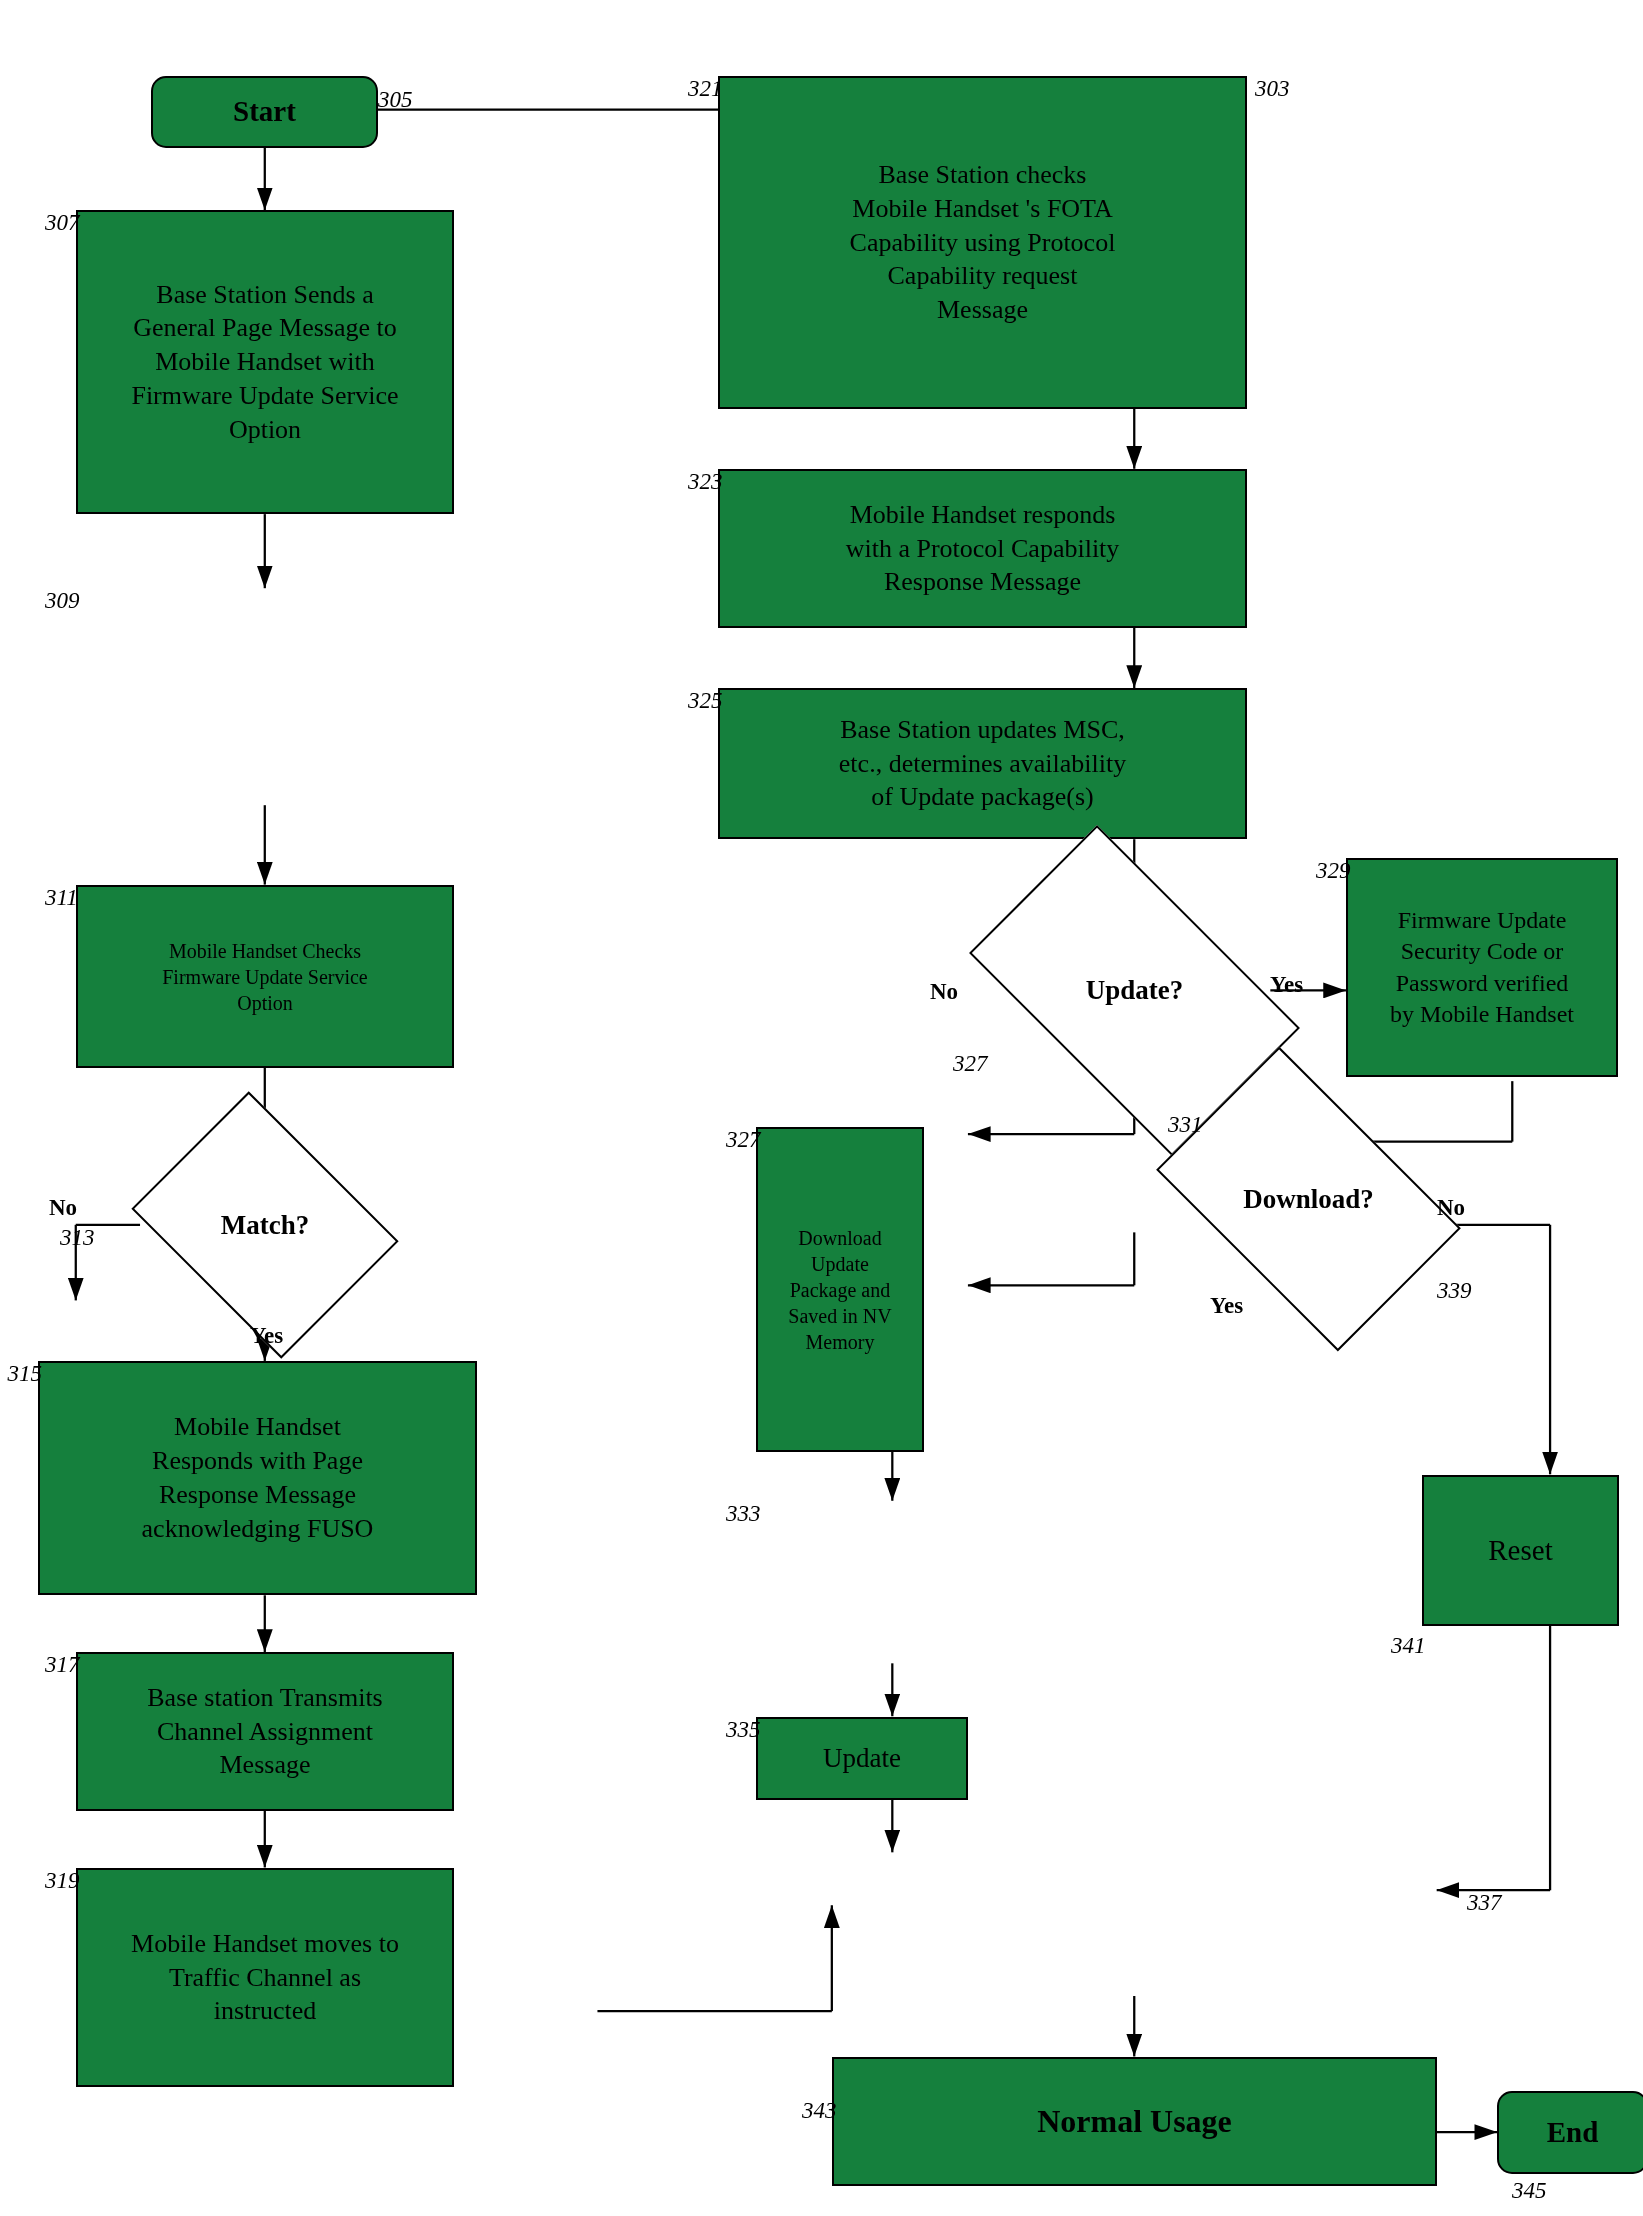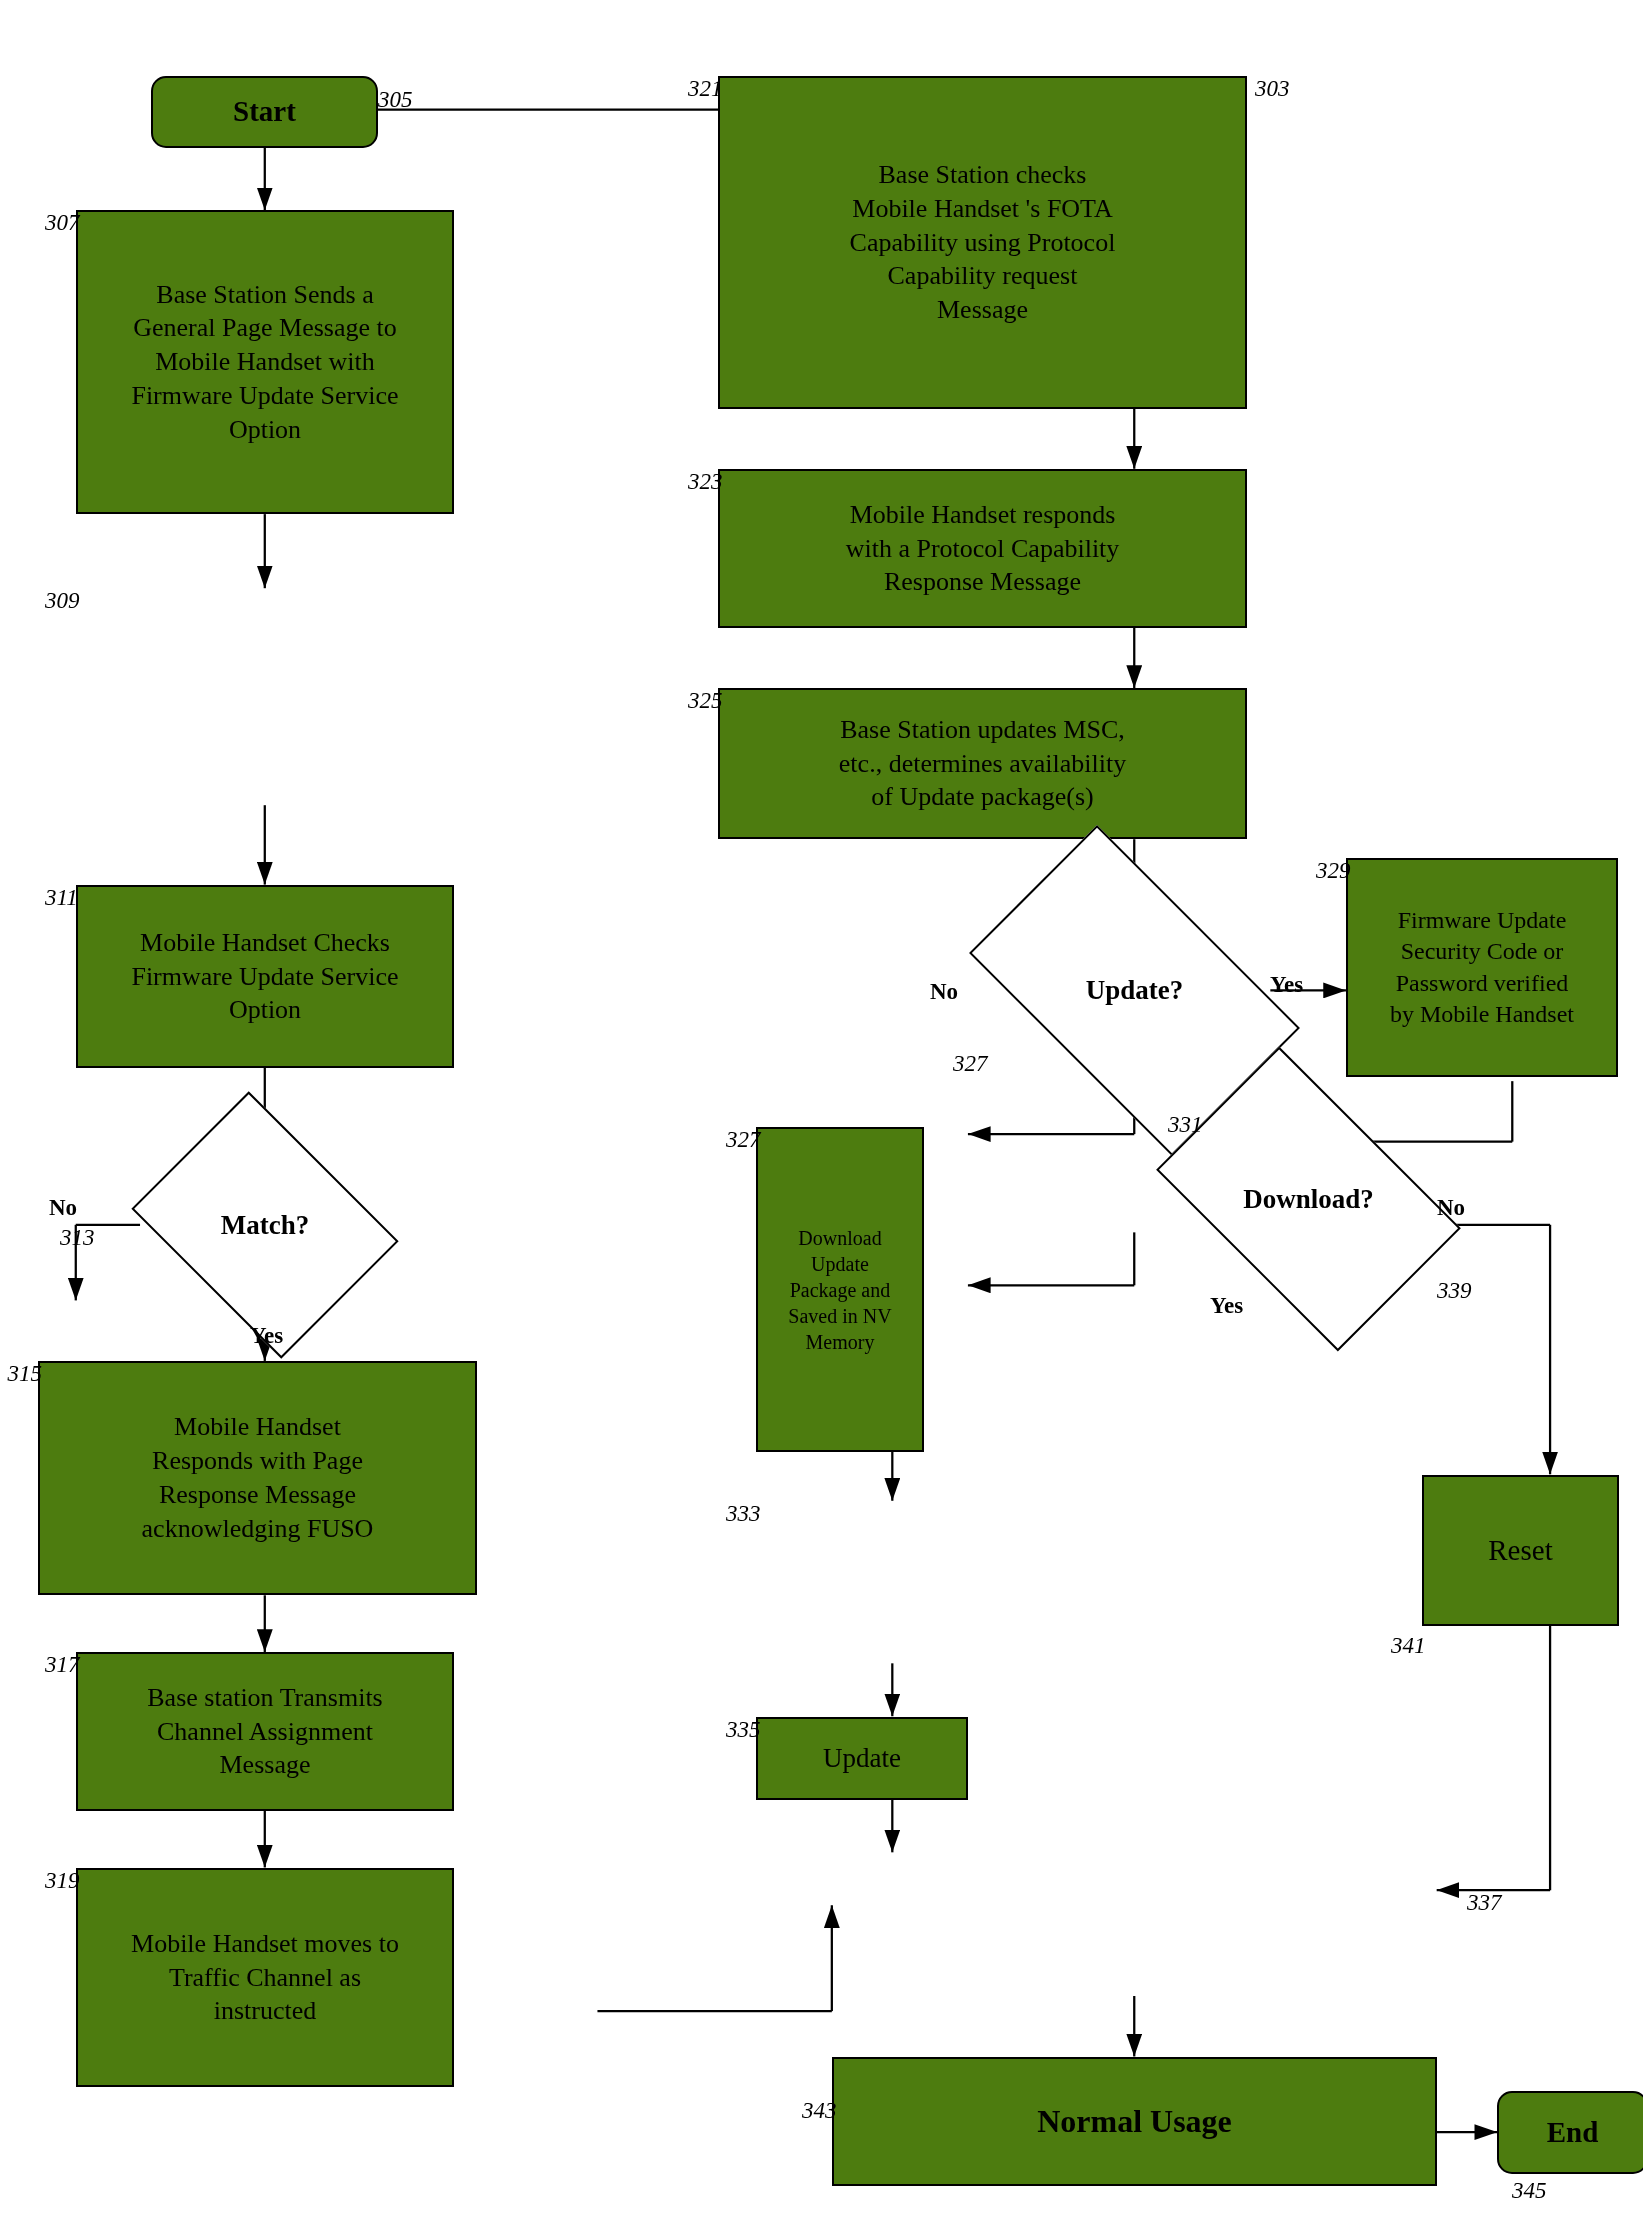--- a/index.html
+++ b/index.html
@@ -13,21 +13,21 @@
     }
     .diagram {
       position: relative;
       width: 1644px;
       height: 2216px;
     }
     
     .box {
       position: absolute;
       border: 2.3px solid #000;
-      background: #4d7c0f;
+      background: #15803d;
       display: flex;
       align-items: center;
       justify-content: center;
       text-align: center;
       font-size: 24px;
       line-height: 1.3;
       padding: 9px 16px;
     }
     .box-rounded {
       border-radius: 15px;
@@ -132,21 +132,21 @@
     <span>305</span>
   </div>
 
   <div class="box" style="left:76px; top:210px; width:378px; height:304px; font-size:26px;">
     <span>Base Station Sends a<br>General Page Message to<br>Mobile Handset with<br>Firmware Update Service<br>Option</span>
   </div>
   <div class="number-label" style="left:29px; top:210px;margin-left:16px;">307</div>
 
   <div class="number-label" style="left:45px; top:588px;">309</div>
 
-  <div class="box" style="left:76px; top:885px; width:378px; height:183px; font-size:26px;">
+  <div class="box" style="left:76px; top:885px; width:378px; height:183px; font-size:20px;">
     <span>Mobile Handset Checks<br>Firmware Update Service<br>Option</span>
   </div>
   <div class="number-label" style="left:45px; top:885px;">311</div>
 
   <div style="position:absolute; left:159px; top:1142px; width:212px; height:166px;">
     <div style="position:absolute; top:0; left:0; width:212px; height:166px;
                 transform:rotate(45deg); background:#fff; border:2.3px solid #000;"></div>
     <div style="position:absolute; top:0; left:0; width:212px; height:166px;
                 display:flex; align-items:center; justify-content:center;
                 font-size:27px; font-weight:bold;">Match?</div>

